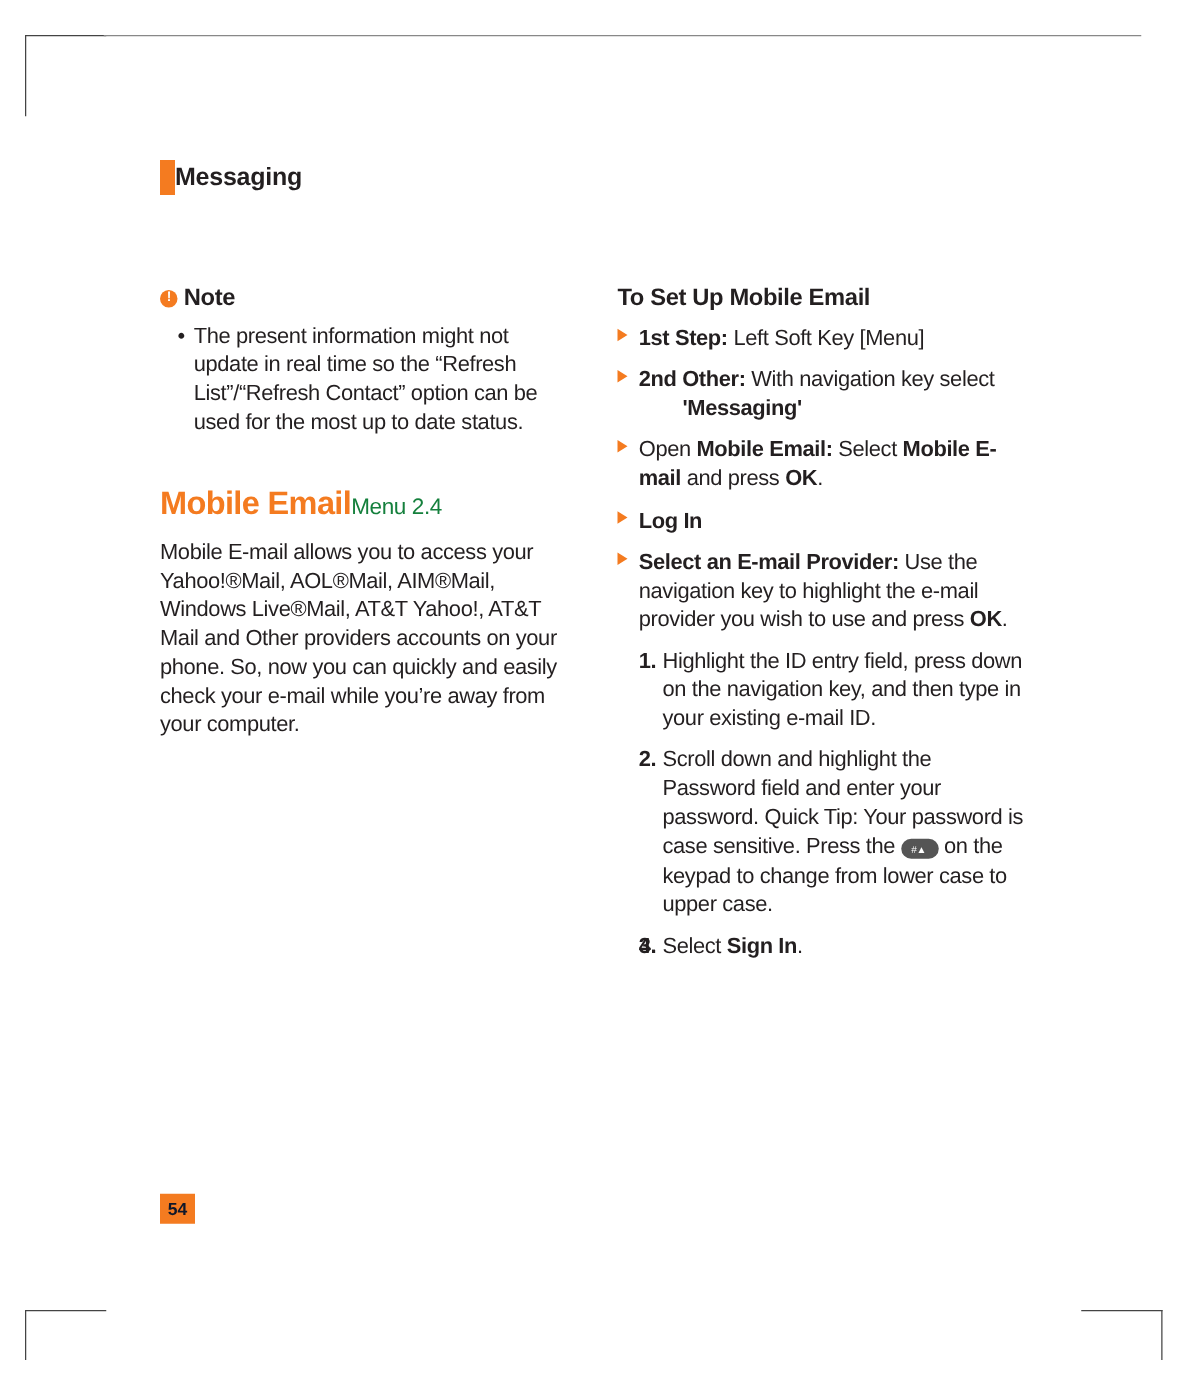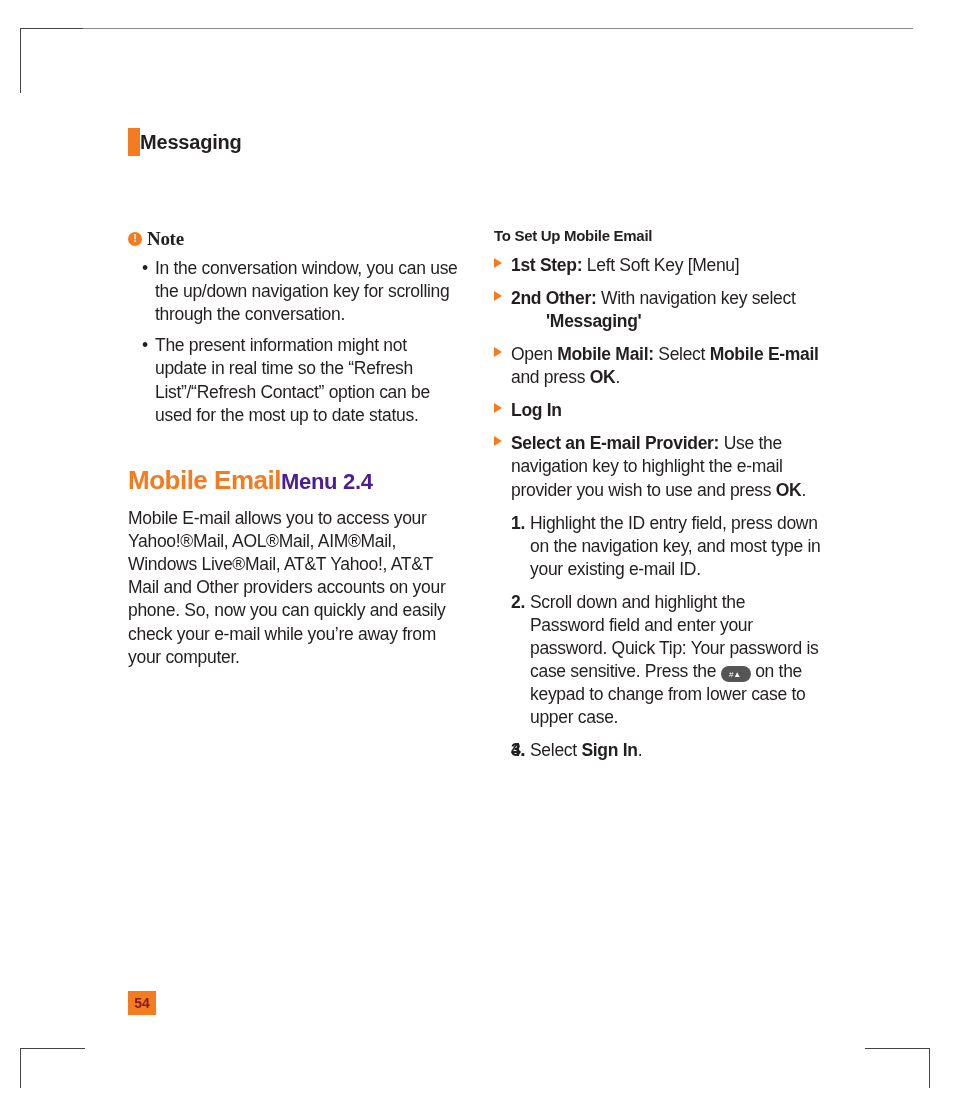--- a/index.html
+++ b/index.html
@@ -53,37 +53,37 @@
     align-items: center;
     gap: 5px;
     margin-bottom: 6px;
   }
   .note-icon {
     width: 14px; height: 14px; border-radius: 50%;
     background: #f47b20; color: #fff; font-size: 11px;
     display: flex; align-items: center; justify-content: center;
     font-weight: 700;
   }
-  .note-label { font-weight: 700; font-size: 19px; font-family: Liberation Serif, serif; }
+  .note-label { font-weight: 700; font-size: 19px; }
   .bullets { list-style: none; padding-left: 14px; }
   .bullets li { position: relative; padding-left: 13px; margin-bottom: 8px; }
   .bullets li::before { content: "•"; position: absolute; left: 0; top: 0; }
 
   .h2-row {
     display: flex;
     align-items: baseline;
     justify-content: flex-start;
     margin-top: 36px;
     margin-bottom: 10px;
   }
   .h2 { color: #f47b20; font-weight: 700; font-size: 26px; letter-spacing: -0.5px; }
-  .menu-tag { color: #4c1d95; font-weight: 700; font-size: 22px; }
+  .menu-tag { color: #15803d; font-weight: 400; font-size: 18px; }
   .para { margin-bottom: 10px; }
 
-  .sub-h { font-weight: 700; font-size: 15px; margin-bottom: 8px; }
+  .sub-h { font-weight: 700; font-size: 19px; margin-bottom: 8px; }
   .steps { list-style: none; }
   .steps li { position: relative; padding-left: 17px; margin-bottom: 10px; }
   .tri { position: absolute; left: 0; top: 4px; width: 0; height: 0;
          border-top: 5px solid transparent; border-bottom: 5px solid transparent;
          border-left: 8px solid #f47b20; }
   .bold { font-weight: 700; }
   .indent { padding-left: 35px; }
   .numlist { list-style: none; padding-left: 17px; }
   .numlist li { position: relative; padding-left: 19px; margin-bottom: 10px; }
   .num { position: absolute; left: 0; top: 0; font-weight: 700; }
@@ -97,24 +97,24 @@
     vertical-align: -2px;
   }
   .key-icon svg { width: 20px; height: 10px; }
 
   .page-num {
     position: absolute;
     left: 128px;
     top: 955px;
     width: 28px; height: 24px;
     background: #f47b20;
-    color: #7f1d1d;
+    color: #0f172a;
     font-weight: 700;
     font-size: 14px;
-    display: flex; align-items: center; justify-content: center; margin-top: 36px;
+    display: flex; align-items: center; justify-content: center;
   }
 </style>
 </head>
 <body>
 
 <div class="crop-tl"></div>
 <div class="crop-bl"></div>
 <div class="crop-br"></div>
 
 <div class="page">
@@ -125,21 +125,20 @@
   </div>
 
   <div class="columns">
 
     <div class="col">
       <div class="note-head">
         <div class="note-icon">!</div>
         <div class="note-label">Note</div>
       </div>
       <ul class="bullets">
-        <li>In the conversation window, you can use the up/down navigation key for scrolling through the conversation.</li>
         <li>The present information might not update in real time so the “Refresh List”/“Refresh Contact” option can be used for the most up to date status.</li>
       </ul>
 
       <div class="h2-row">
         <div class="h2">Mobile Email</div>
         <div class="menu-tag">Menu 2.4</div>
       </div>
       <p class="para">Mobile  E-mail allows you to access your Yahoo!®Mail, AOL®Mail, AIM®Mail, Windows Live®Mail, AT&amp;T Yahoo!, AT&amp;T Mail and Other providers accounts on your phone. So, now you can quickly and easily check your e-mail while you’re away from your computer.</p>
     </div>
 
@@ -151,36 +150,36 @@
           <span class="tri"></span>
           <span class="bold">1st Step:</span><span> Left Soft Key [Menu]</span>
         </li>
         <li>
           <span class="tri"></span>
           <span class="bold">2nd Other:</span><span> With navigation key select </span>
           <div class="indent bold">'Messaging'</div>
         </li>
         <li>
           <span class="tri"></span>
-          <span>Open </span><span class="bold">Mobile Mail:</span><span> Select </span><span class="bold">Mobile E-mail</span><span> and press </span><span class="bold">OK</span><span>.</span>
+          <span>Open </span><span class="bold">Mobile Email:</span><span> Select </span><span class="bold">Mobile E-mail</span><span> and press </span><span class="bold">OK</span><span>.</span>
         </li>
         <li>
           <span class="tri"></span>
           <span class="bold">Log In</span>
         </li>
         <li>
           <span class="tri"></span>
           <span class="bold">Select an  E-mail Provider:</span><span> Use the navigation key to highlight the e-mail provider you wish to use and press </span><span class="bold">OK</span><span>.</span>
         </li>
       </ul>
 
       <ol class="numlist">
         <li>
           <span class="num">1.</span>
-          <span>Highlight the ID entry field, press down on the navigation key, and most type in your existing e-mail ID.</span>
+          <span>Highlight the ID entry field, press down on the navigation key, and then type in your existing e-mail ID.</span>
         </li>
         <li>
           <span class="num">2.</span>
           <span>Scroll down and highlight the Password field and enter your password. Quick Tip: Your password is case sensitive. Press the </span>
           <span class="key-icon">
             <svg viewBox="0 0 20 10">
                 <text x="3" y="8" font-size="8" fill="#fff">#▲</text>
               </svg>
           </span>
           <span> on the keypad to change from lower case to upper case.</span>

